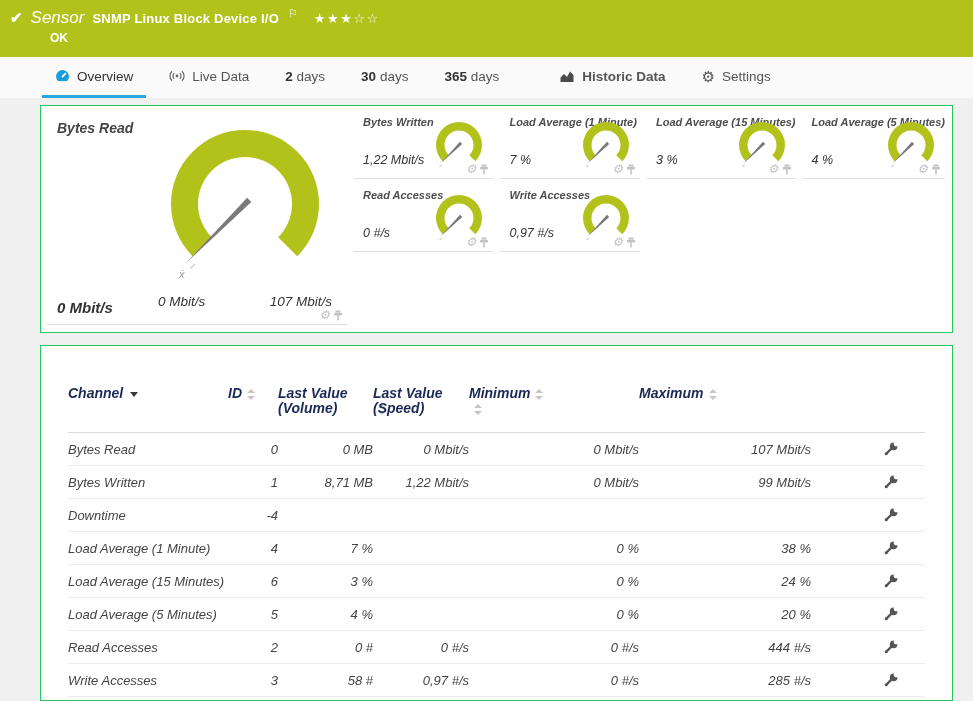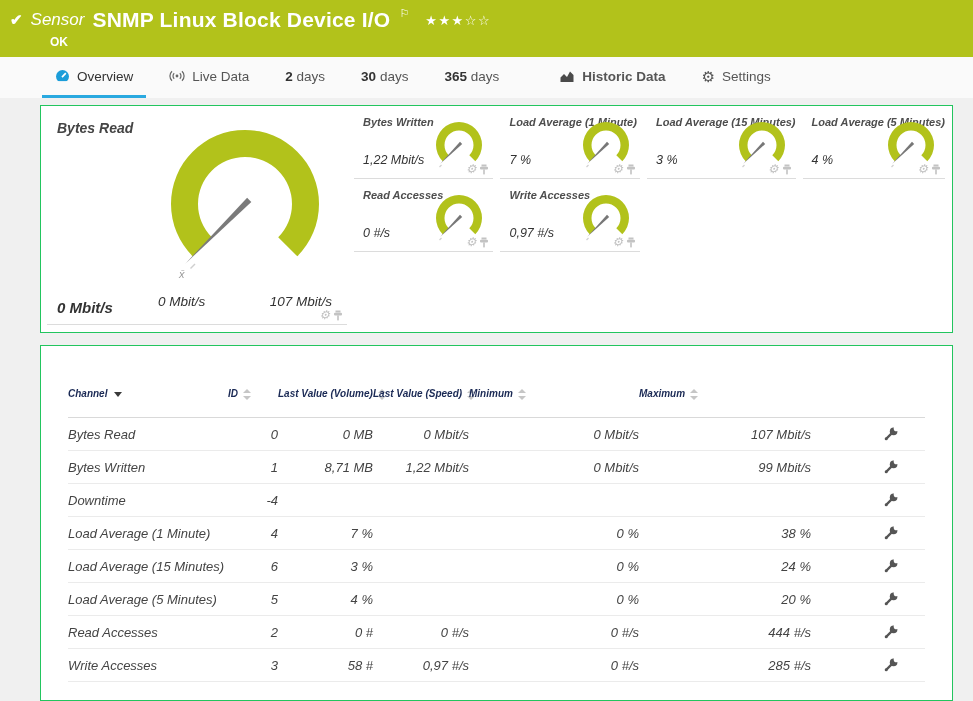--- a/index.html
+++ b/index.html
@@ -5,21 +5,21 @@
   * { margin:0; padding:0; box-sizing:border-box; }
   html,body { background:#e9e9e9; }
   .page { position:relative; width:973px; height:701px; background:#f0f0f0;
           font-family:"Liberation Sans", sans-serif; overflow:hidden; }
 
   
   .topbar { height:57px; background:#b2c21b; color:#fff; }
   .topbar-row1 { display:flex; align-items:center; gap:8px; padding:8px 0 0 10px; }
   .check { font-size:15px; font-weight:bold; }
   .kind { font-style:italic; font-size:17px; }
-  .sensor-title { font-weight:bold; font-size:21px; letter-spacing:.2px; }
+  .sensor-title { font-weight:bold; font-size:13px; letter-spacing:.2px; }
   .flag { font-size:11px; align-self:flex-start; margin:-1px 0 0 1px; }
   .stars { font-size:13px; letter-spacing:1.5px; margin-left:8px; }
   .topbar-row2 { padding:3px 0 0 50px; font-size:12px; font-weight:bold; }
 
   
   .tabs { height:41px; background:#fafafa; display:flex; align-items:stretch; padding-left:42px; }
   .tab { display:flex; align-items:center; gap:7px; padding:8px 13px; font-size:13.5px;
          color:#555; border-bottom:3px solid transparent; cursor:pointer; white-space:nowrap; }
   .tab.active { border-bottom-color:#2aa9e0; color:#333; }
   .tab .strong { font-weight:bold; color:#333; }
@@ -48,21 +48,21 @@
   .small-title { padding:10px 0 0 9px; font-size:11px; font-weight:bold; color:#4d4d4d; white-space:nowrap; overflow:hidden; }
   .small-gauge { position:absolute; right:5px; top:14px; }
   .small-value { position:absolute; left:9px; bottom:11px; font-size:12.5px; color:#333; }
 
   .tile-tools { position:absolute; right:4px; bottom:3px; display:flex; align-items:center; gap:3px; }
   .tools-gear { font-size:12px; color:#c3c3c3; line-height:1; cursor:pointer; }
   .pin { cursor:pointer; }
 
   
   table { width:100%; border-collapse:collapse; table-layout:fixed; margin-top:34px; }
-  th { color:#1b2a55; font-size:10px; font-weight:bold; vertical-align:top;
+  th { color:#1b2a55; font-size:14px; font-weight:bold; vertical-align:top;
        padding:6px 0 16px; line-height:15px; text-align:left; }
   th.num { text-align:left; }
   th .h { position:relative; display:inline-block; }
   .sort { display:inline-block; width:9px; height:11px; position:relative; cursor:pointer; }
   .sort::before, .sort::after { content:""; position:absolute; left:0;
        border-left:4.5px solid transparent; border-right:4.5px solid transparent; }
   .sort::before { top:0; border-bottom:4.5px solid #c6c6c6; }
   .sort::after { bottom:0; border-top:4.5px solid #c6c6c6; }
   th .h .sort { position:absolute; right:-14px; bottom:1px; }
   .caret { display:inline-block; margin-left:7px; border-left:4.5px solid transparent;

